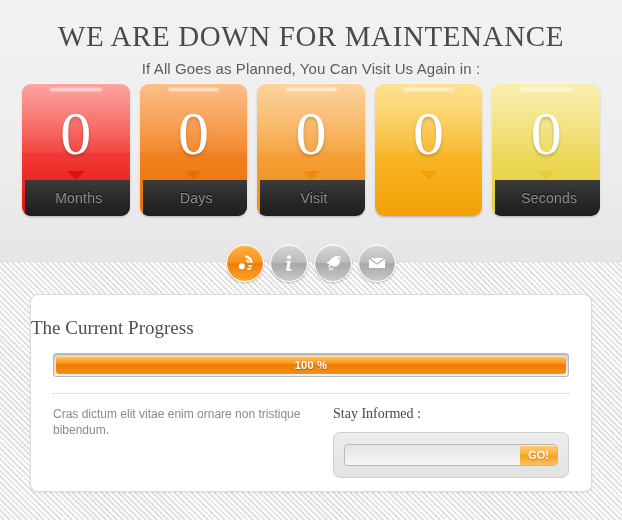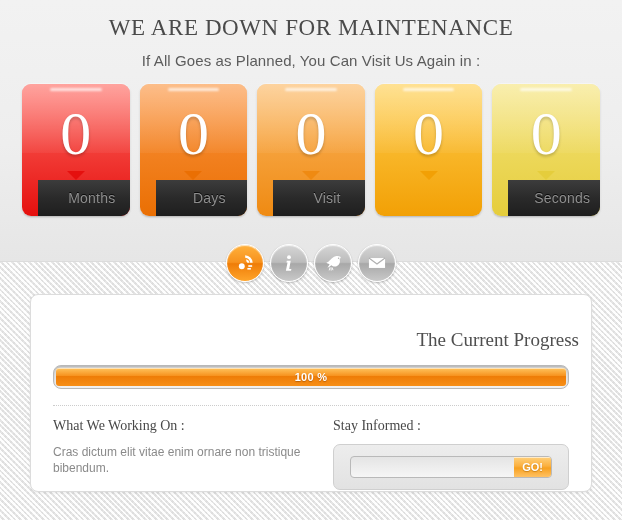--- a/index.html
+++ b/index.html
@@ -53,23 +53,23 @@
   }
 
   
   .header {
     position: absolute;
     left: 0; top: 12px;
     width: 622px;
     text-align: center;
   }
   .header h1 {
-    margin: 0;
+    margin: 8px;
     font-family: "Liberation Serif", serif;
-    font-size: 23px;
+    font-size: 29px;
     font-weight: normal;
     letter-spacing: 0.6px;
     color: #4a4a4a;
     line-height: 32px;
   }
   .header .subtitle {
     margin-top: 8px;
     font-size: 15px;
     color: #5c5c5c;
     letter-spacing: 0.1px;
@@ -128,21 +128,21 @@
     align-items: center;
     justify-content: center;
     font-family: "Liberation Serif", serif;
     font-size: 62px;
     color: #ffffff;
     text-shadow: 0 2px 3px rgba(0,0,0,0.22);
     line-height: 1;
   }
   .cd-bar {
     position: absolute;
-    left: 16px;
+    left: 3px;
     bottom: 0;
     width: 100%;
     height: 36px;
     background: linear-gradient(180deg, #3c3c3c 0%, #2a2a2a 50%, #1e1e1e 100%);
     display: flex;
     align-items: center;
     justify-content: center;
   }
   .cd-notch {
     position: absolute;
@@ -196,35 +196,35 @@
     top: 294px;
     width: 562px;
     height: 198px;
     background: #ffffff;
     border: 1px solid #dcdcdc;
     border-radius: 8px;
     box-sizing: border-box;
     box-shadow: 0 1px 3px rgba(0,0,0,0.08);
   }
   .panel-title {
-    margin: 12px;
+    margin: 0;
     padding-top: 22px;
-    text-align: right;
+    text-align: left;
     font-family: "Liberation Serif", serif;
     font-size: 19px;
     font-weight: normal;
     color: #4f4f4f;
   }
 
   
   .progress-wrap {
     margin: 14px auto 0;
     width: 516px;
     height: 24px;
-    border-radius: 8px;
+    border-radius: 3px;
     background: linear-gradient(180deg, #d9d9d9 0%, #f2f2f2 100%);
     padding: 2px;
     box-sizing: border-box;
     border: 1px solid #b8b8b8;
     box-shadow: inset 0 1px 2px rgba(0,0,0,0.18);
   }
   .progress-fill {
     position: relative;
     height: 100%;
     border-radius: 3px;
@@ -275,21 +275,21 @@
   .subscribe {
     margin-top: 2px;
     width: 236px;
     height: 46px;
     box-sizing: border-box;
     background: linear-gradient(180deg, #ededed 0%, #e2e2e2 100%);
     border: 1px solid #cfcfcf;
     border-radius: 7px;
     display: flex;
     align-items: center;
-    padding: 0 16px;
+    padding: 0 10px;
   }
   .subscribe-field {
     position: relative;
     width: 100%;
     height: 22px;
     background: linear-gradient(180deg, #e4e4e4 0%, #f6f6f6 100%);
     border: 1px solid #b9b9b9;
     border-radius: 4px;
     box-sizing: border-box;
     display: flex;
@@ -430,21 +430,20 @@
       <div class="progress-fill" id="progress-fill" style="width: 100%;">
         <span class="progress-text">100 %</span>
       </div>
     </div>
 
     <div class="divider"></div>
 
     <div class="columns">
 
       <div class="col-left">
-        <h3 class="col-head">What We Working On :</h3>
         <div id="working-lines">
             <div class="body-line">Cras dictum elit vitae enim ornare non tristique bibendum.</div>
           </div>
       </div>
 
       <div class="col-right">
         <h3 class="col-head">Stay Informed :</h3>
         <div class="subscribe">
           <div class="subscribe-field">
             <input class="subscribe-input" type="text" placeholder="" style="">

